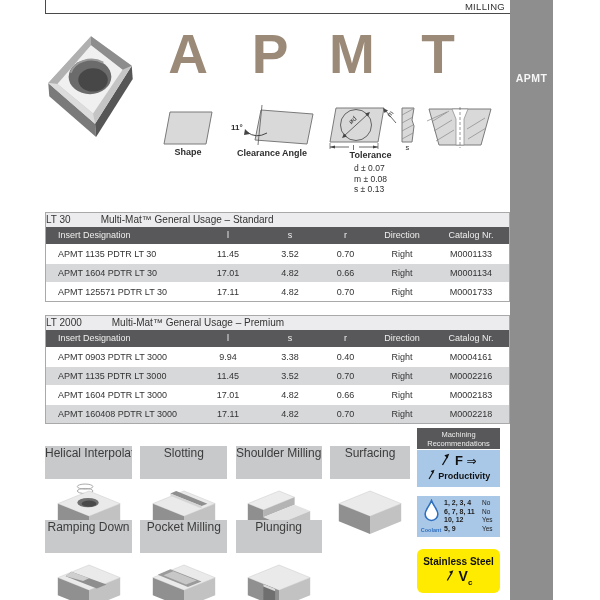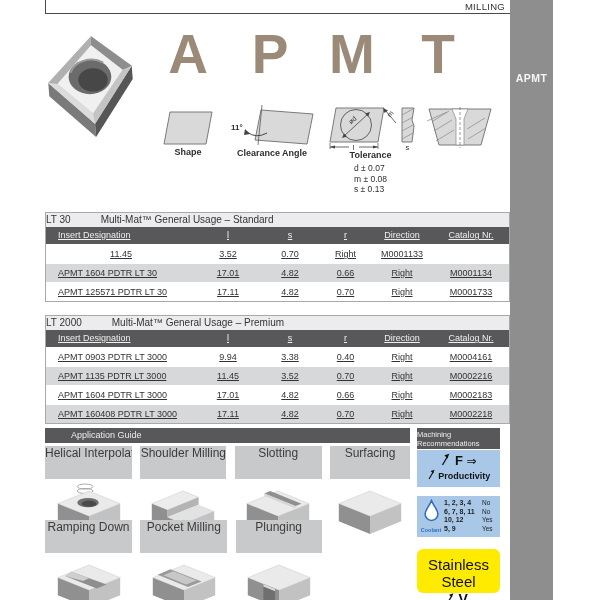--- a/index.html
+++ b/index.html
@@ -31,47 +31,47 @@
   .icon-box{display:block;margin:0 auto;}
   .tol-lines{margin-top:2px;font-size:8.5px;color:#2e2e2e;line-height:10.5px;text-align:left;display:inline-block;}
 
   .tbl{position:absolute;left:45px;width:463px;border:1px solid #a9a9a9;background:#fff;}
   #table-lt30{top:212px;} #table-lt3000{top:315px;}
   .tbl-title{height:14px;line-height:14px;background:var(--titlerow);font-size:10px;color:#333;padding-left:0;}
   .tbl-title .sub{margin-left:30px;}
   .trow{display:grid;grid-template-columns:150px 64px 60px 51px 62px 1fr;height:18px;line-height:18px;font-size:9px;color:#333;background:#fff;border-top:1px solid #fff;}
   .trow.thead{background:var(--bar);color:#efefef;height:17px;line-height:17px;border-top:none;}
   .trow.alt{background:var(--rowalt);}
-  .tcell{text-align:center;overflow:hidden;white-space:nowrap;text-decoration:underline;}
+  .tcell{text-align:center;overflow:hidden;white-space:nowrap;}
   .tcell.col0{text-align:left;padding-left:12px;}
 
   #app-guide-bar{position:absolute;left:45px;top:428px;width:365px;height:15px;line-height:15px;background:var(--bar);color:#ececec;font-size:9px;padding-left:26px;box-sizing:border-box;}
   .ag-row{position:absolute;left:45px;width:365px;display:flex;justify-content:space-between;}
   #ag-row1{top:446px;} #ag-row2{top:520px;}
   .ag-cell{text-align:center;}
   .ag-c1{width:87px;} .ag-c2{width:86px;} .ag-c3{width:87px;} .ag-c4{width:80px;}
   .ag-label{height:33px;line-height:15px;background:var(--labelbox);color:#3c3c3c;font-size:12px;white-space:nowrap;overflow:hidden;}
   .ag-img{margin-top:3px;}
 
   #rec-col{position:absolute;left:417px;top:428px;width:83px;}
-  #rec-header{background:var(--bar);color:#ececec;font-size:7.5px;line-height:9px;padding:2px 0 1px 0;}
+  #rec-header{background:var(--bar);color:#ececec;font-size:7.5px;line-height:9px;text-align:center;padding:2px 0 1px 0;}
   .rec-box{position:absolute;left:0;width:83px;background:var(--blue);box-sizing:border-box;}
   #rec-feed{top:22px;height:37px;text-align:center;padding-top:3px;}
   #rec-feed .l1{font-size:13px;font-weight:bold;color:#111;}
   #rec-feed .l1 .dbl{font-weight:normal;font-size:12px;}
   #rec-feed .l2{font-size:9px;font-weight:bold;color:#111;margin-top:1px;}
   #rec-coolant{top:68px;height:41px;display:flex;padding:3px 2px 2px 3px;}
   .drop-col{width:22px;text-align:center;}
   .drop-col .cap{font-size:5.5px;color:#2f6fbe;font-weight:bold;margin-top:1px;}
   .cool-rows{flex:1;padding-left:2px;}
   .cool-row{display:flex;height:8.5px;line-height:8.5px;}
   .cool-groups{font-size:7px;font-weight:bold;color:#1d1d1d;width:38px;}
   .cool-val{font-size:6.5px;color:#1d1d1d;}
   #rec-steel{top:121px;height:44px;background:var(--yellow);border-radius:6px;text-align:center;padding-top:7px;}
-  #rec-steel .name{font-size:15px;font-weight:normal;color:#111;}
+  #rec-steel .name{font-size:10px;font-weight:bold;color:#111;}
   #rec-steel .vc{font-size:14px;font-weight:bold;color:#111;margin-top:1px;}
   #rec-steel .vc sub{font-size:8px;}
   .arr{vertical-align:-1px;}
 </style>
 </head>
 <body>
 
 <div id="page">
 
   <div class="frame-v"></div>
@@ -171,20 +171,21 @@
     </div>
   <div class="trow thead">
         <div class="tcell col0">Insert Designation</div>
         <div class="tcell col1">l</div>
         <div class="tcell col2">s</div>
         <div class="tcell col3">r</div>
         <div class="tcell col4">Direction</div>
         <div class="tcell col5">Catalog Nr.</div>
       </div>
       <div class="trow">
+        <div class="tcell col0">APMT 1135 PDTR LT 30</div>
         <div class="tcell col1">11.45</div>
         <div class="tcell col2">3.52</div>
         <div class="tcell col3">0.70</div>
         <div class="tcell col4">Right</div>
         <div class="tcell col5">M0001133</div>
       </div>
       <div class="trow alt">
         <div class="tcell col0">APMT 1604 PDTR LT 30</div>
         <div class="tcell col1">17.01</div>
         <div class="tcell col2">4.82</div>
@@ -241,53 +242,52 @@
       <div class="trow alt">
         <div class="tcell col0">APMT 160408 PDTR LT 3000</div>
         <div class="tcell col1">17.11</div>
         <div class="tcell col2">4.82</div>
         <div class="tcell col3">0.70</div>
         <div class="tcell col4">Right</div>
         <div class="tcell col5">M0002218</div>
       </div>
     </div>
 
-  <div id="app-guide-bar">Application Guide</div>
 
   <div class="ag-row" id="ag-row1">
     <div class="ag-cell ag-c1">
       <div class="ag-label">Helical Interpolation</div>
       <svg class="ag-img" width="78" height="55" viewBox="0 0 80 56">
         <ellipse cx="36" cy="4.5" rx="8" ry="2.6" fill="none" stroke="#a9a9a9" stroke-width="1"></ellipse>
         <ellipse cx="36" cy="9" rx="8" ry="2.6" fill="none" stroke="#a9a9a9" stroke-width="1"></ellipse>
         <polygon points="8,22 40,9 72,22 40,35" fill="#eaeaea" stroke="#c6c6c6" stroke-width="0.5"></polygon>
         <polygon points="8,22 8,40 40,53 40,35" fill="#909090"></polygon>
         <polygon points="72,22 72,40 40,53 40,35" fill="#c2c2c2"></polygon>
         <ellipse cx="39" cy="21" rx="11" ry="4.8" fill="#6f6f6f"></ellipse>
         <ellipse cx="40" cy="22" rx="7.5" ry="3.2" fill="#4a4a4a"></ellipse>
+      </svg>
+    </div>
+    <div class="ag-cell ag-c3">
+      <div class="ag-label">Slotting</div>
+      <svg class="ag-img" width="78" height="55" viewBox="0 0 80 56">
+        <polygon points="8,22 40,9 72,22 40,35" fill="#eaeaea" stroke="#c6c6c6" stroke-width="0.5"></polygon>
+        <polygon points="8,22 8,40 40,53 40,35" fill="#909090"></polygon>
+        <polygon points="72,22 72,40 40,53 40,35" fill="#c2c2c2"></polygon>
+        <polygon points="26,11.5 58,24.5 64,22 32,9" fill="#8f8f8f"></polygon>
+        <polygon points="26,11.5 58,24.5 58,27 26,14" fill="#d5d5d5"></polygon>
       </svg>
     </div>
     <div class="ag-cell ag-c2">
       <div class="ag-label">Shoulder Milling</div>
       <svg class="ag-img" width="78" height="55" viewBox="0 0 80 56">
         <polygon points="8,22 40,9 56,15.5 24,28.5" fill="#ececec" stroke="#c6c6c6" stroke-width="0.5"></polygon>
         <polygon points="24,28.5 56,15.5 56,23 24,36" fill="#b4b4b4"></polygon>
         <polygon points="24,36 56,23 72,29.5 40,42.5" fill="#e2e2e2"></polygon>
         <polygon points="8,22 24,28.5 24,36 40,42.5 40,53 8,40" fill="#8f8f8f"></polygon>
         <polygon points="72,29.5 72,40 40,53 40,42.5" fill="#c2c2c2"></polygon>
-      </svg>
-    </div>
-    <div class="ag-cell ag-c3">
-      <div class="ag-label">Slotting</div>
-      <svg class="ag-img" width="78" height="55" viewBox="0 0 80 56">
-        <polygon points="8,22 40,9 72,22 40,35" fill="#eaeaea" stroke="#c6c6c6" stroke-width="0.5"></polygon>
-        <polygon points="8,22 8,40 40,53 40,35" fill="#909090"></polygon>
-        <polygon points="72,22 72,40 40,53 40,35" fill="#c2c2c2"></polygon>
-        <polygon points="26,11.5 58,24.5 64,22 32,9" fill="#8f8f8f"></polygon>
-        <polygon points="26,11.5 58,24.5 58,27 26,14" fill="#d5d5d5"></polygon>
       </svg>
     </div>
     <div class="ag-cell ag-c4">
       <div class="ag-label">Surfacing</div>
       <svg class="ag-img" width="78" height="55" viewBox="0 0 80 56">
         <polygon points="8,22 40,9 72,22 40,35" fill="#eaeaea" stroke="#c6c6c6" stroke-width="0.5"></polygon>
         <polygon points="8,22 8,40 40,53 40,35" fill="#909090"></polygon>
         <polygon points="72,22 72,40 40,53 40,35" fill="#c2c2c2"></polygon>
       </svg>
     </div>

